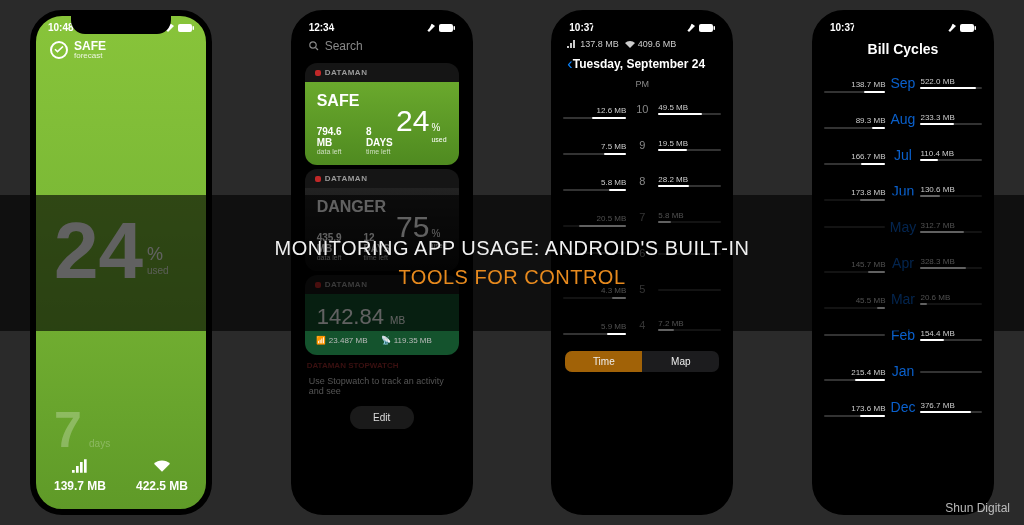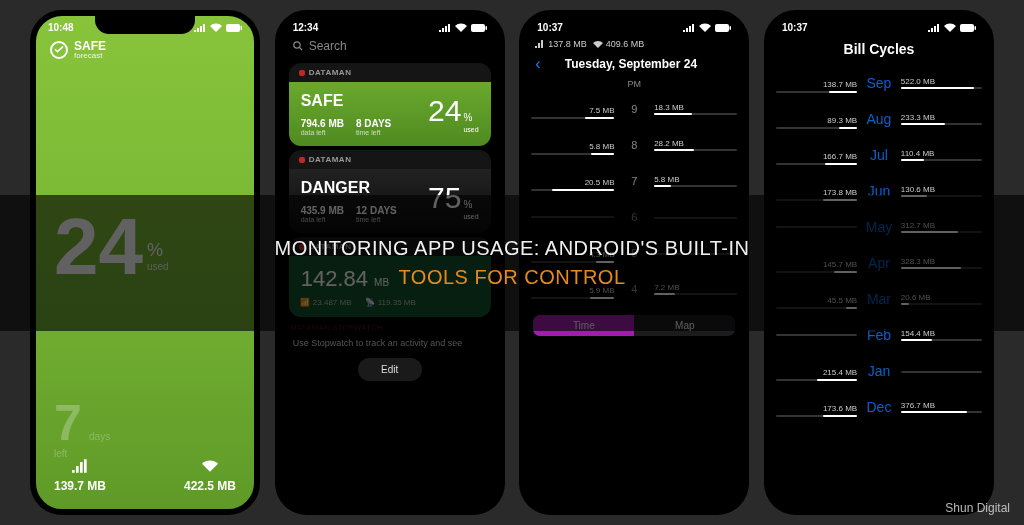--- a/index.html
+++ b/index.html
@@ -1,19 +1,19 @@
 <!DOCTYPE html>
 <html><head>
 <meta charset="utf-8">
 <style>
   * { box-sizing: border-box; margin: 0; padding: 0; font-family: -apple-system, Helvetica, Arial, sans-serif; }
   html, body { width: 1024px; height: 525px; background: #2a2a2a; overflow: hidden; }
   .stage { position: relative; width: 1024px; height: 525px; display: flex; justify-content: space-between; padding: 10px 30px; }
 
-  .phone { width: 230px; height: 505px; border-radius: 32px; border: 6px solid #000; position: relative; overflow: hidden; }
+  .phone { width: 182px; height: 505px; border-radius: 32px; border: 6px solid #000; position: relative; overflow: hidden; }
   .notch { position:absolute; top:0; left:50%; transform:translateX(-50%); width:100px; height:18px; background:#000; border-bottom-left-radius:14px; border-bottom-right-radius:14px; z-index:5;}
   .status { display:flex; justify-content:space-between; padding: 6px 12px 2px; font-size:10px; font-weight:600;}
   .status .right { display:flex; gap:4px; align-items:center;}
   svg.sig { width:12px; height:8px; }
   svg.wifi { width:12px; height:9px; }
   svg.bat { width:16px; height:8px; }
 
   
   #p1 { background: linear-gradient(180deg,#88c43a 0%,#7bb936 40%,#5f9a28 100%); color:#fff; display:flex; flex-direction:column;}
   #p1 .top { display:flex; align-items:center; gap:6px; padding:4px 14px 0;}
@@ -34,21 +34,21 @@
   #p1 .fval { font-size:12px; font-weight:600;}
 
   
   #p2 { background:#000; color:#fff;}
   .srch { display:flex; align-items:center; gap:6px; color:#888; font-size:12px; padding:4px 12px 6px;}
   .widget { margin:4px 8px; border-radius:12px; overflow:hidden;}
   .whdr { background:#151515; color:#9a9a9a; font-size:8px; font-weight:700; letter-spacing:.5px; padding:5px 10px; display:flex; align-items:center; gap:4px;}
   .dot { width:6px; height:6px; border-radius:2px; background:#c02828;}
   .wbody { display:flex; justify-content:space-between; align-items:center; padding:10px 12px;}
   .wleft .state { font-size:16px; font-weight:800;}
-  .wleft .metrics { display:flex; gap:12px; margin-top:8px;}
+  .wleft .metrics { display:flex; gap:12px; margin-top:16px;}
   .wleft .mv { font-size:10px; font-weight:700;}
   .wleft .ml { font-size:7px; font-weight:400; opacity:.7;}
   .wnum { font-size:30px; font-weight:300; display:flex; align-items:baseline;}
   .wns { font-size:10px; margin-left:2px;}
   .wsafe { background: linear-gradient(180deg,#6aa92d,#4f8a20);}
   .wdang { background: linear-gradient(180deg,#222,#0c0c0c);}
   .wdang2 { background:#14532d; padding:10px 12px;}
   .bignum2 { font-size:22px; font-weight:300;}
   .bignum2 .u { font-size:10px;}
   .srow { display:flex; gap:14px; margin-top:6px; font-size:8px; color:#bbb;}
@@ -67,21 +67,21 @@
   .drow { display:flex; align-items:center; height:36px; gap:4px;}
   .half { width:42%; }
   .lbl { font-size:8px; color:#ccc; margin-bottom:1px;}
   .bar { height:2px; background:#333; position:relative; border-radius:1px;}
   .bar .fill { position:absolute; top:0; height:100%; background:#fff; border-radius:1px;}
   .bar.r .fill { left:0; }
   .bar.l .fill { right:0; }
   .hr { width:16%; text-align:center; color:#888; font-size:11px;}
   .seg { display:flex; margin:6px 8px 0; border-radius:7px; overflow:hidden; background:#1c1c1e;}
   .seg div { flex:1; text-align:center; font-size:10px; padding:5px 0; color:#eee;}
-  .seg .act { background:#a21caf;}
+  .seg .act { background:#a16207;}
   .moncol { width:18%; text-align:center; color:#0a60cc; font-size:14px; font-weight:500;}
   .p4 .half { width:41%;}
 
   
   .overlay-bg { position:absolute; left:0; right:0; top:50%; transform:translateY(-50%); height:136px; background:rgba(0,0,0,.62);}
   .overlay-txt { position:absolute; left:0; right:0; top:50%; transform:translateY(-50%); text-align:center; color:#fff; font-size:20px; letter-spacing:.5px; line-height:1.45;}
   .overlay-txt .l1 { color:#f0f0f0;}
   .overlay-txt .accent { color:#e78a1e;}
   .watermark { position:absolute; right:14px; bottom:10px; color:#ccc; font-size:12px; opacity:.9;}
 </style>
@@ -121,21 +121,20 @@
     <div class="big">
       <span class="bignum">24</span>
       <span class="bigs">
         <span class="pct">%</span>
         <span class="usd">used</span>
       </span>
     </div>
     <div class="ghost">
       <span class="gnum">7</span>
       <span class="gs">&nbsp;<span>days</span></span>
-      <div class="gs" style="margin-top:-4px;">left</div>
     </div>
     <div class="foot">
       <div class="fcol">
         <span class="ficon"><svg viewBox="0 0 12 10">
               <path fill="#fff" d="M0 8h2v2H0zM3 5h2v5H3zM6 2h2v8H6zM9 0h2v10H9z"></path>
             </svg></span>
         <span class="fval">139.7 MB</span>
       </div>
       <div class="fcol">
         <span class="ficon"><svg viewBox="0 0 14 10">
@@ -278,28 +277,43 @@
     </div>
     <div class="dhdr" style="padding-top:0;">
       <span class="chev">‹</span>
       <span class="dtitle">Tuesday, September 24</span>
       <span style="width:12px;"></span>
     </div>
     <div style="text-align:center;color:#888;font-size:9px;">PM</div>
     <div class="rows" id="p3rows">
         <div class="drow">
     <div class="half">
+            <div class="lblwrap" style="text-align:right"><span class="lbl">12.6 MB</span></div>
+            <div class="bar l">
+              <div class="fill" style="width:55%"></div>
+            </div>
+          </div>
+    <div class="hr">10</div>
+    <div class="half">
+            <div class="lbl">49.5 MB</div>
+            <div class="bar r">
+              <div class="fill" style="width:70%"></div>
+            </div>
+          </div>
+        </div>
+        <div class="drow">
+    <div class="half">
             <div class="lblwrap" style="text-align:right"><span class="lbl">7.5 MB</span></div>
             <div class="bar l">
               <div class="fill" style="width:35%"></div>
             </div>
           </div>
     <div class="hr">9</div>
     <div class="half">
-            <div class="lbl">18.3 MB</div>
+            <div class="lbl">19.5 MB</div>
             <div class="bar r">
               <div class="fill" style="width:45%"></div>
             </div>
           </div>
         </div>
         <div class="drow">
     <div class="half">
             <div class="lblwrap" style="text-align:right"><span class="lbl">5.8 MB</span></div>
             <div class="bar l">
               <div class="fill" style="width:28%"></div>

